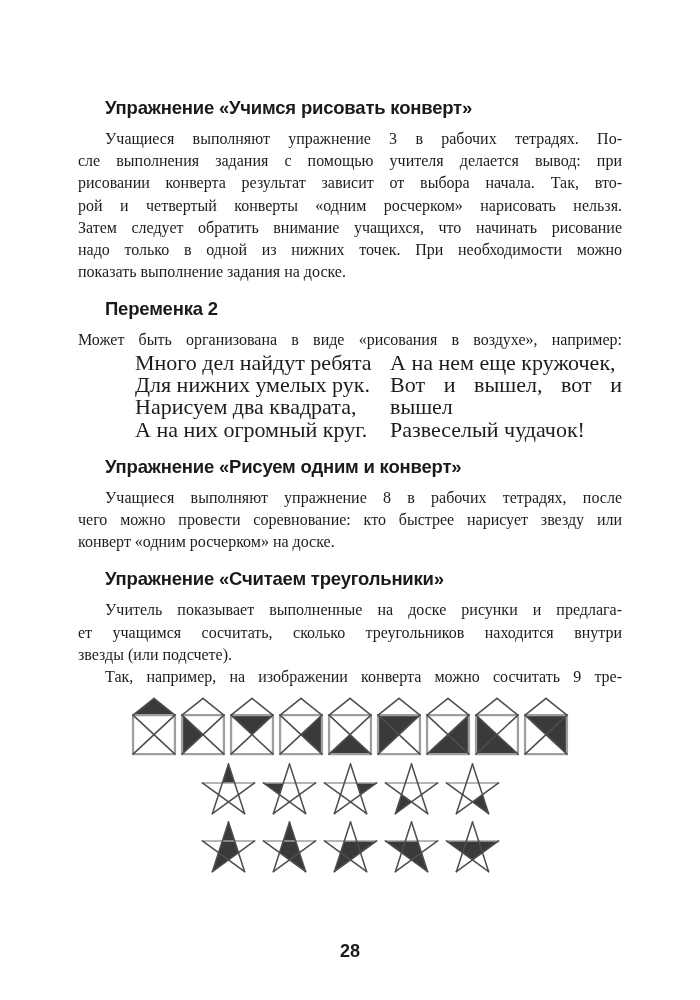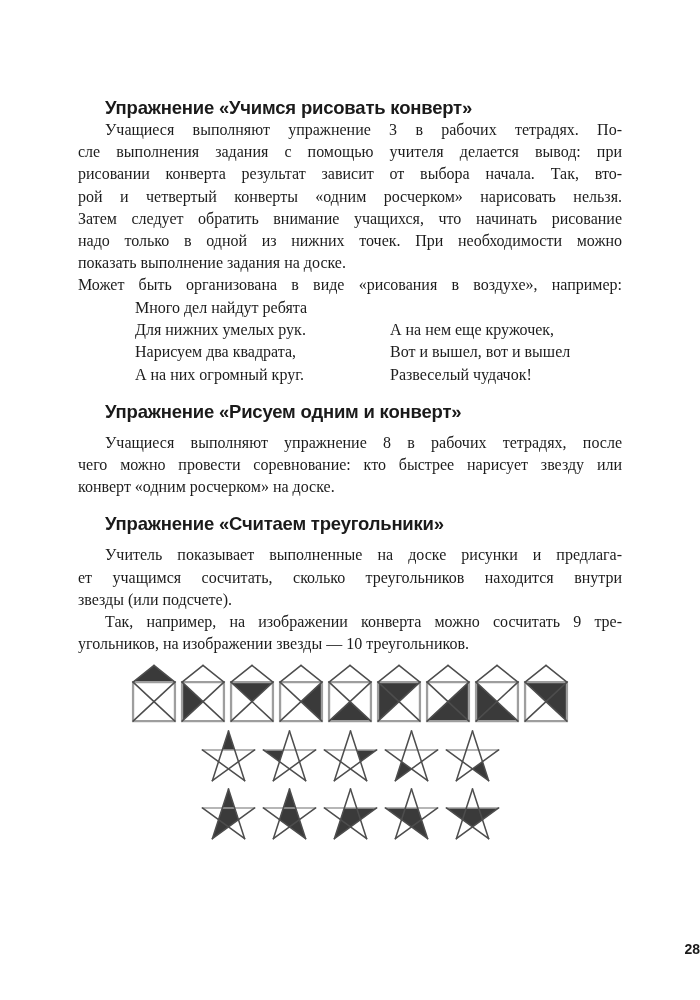--- a/index.html
+++ b/index.html
@@ -18,57 +18,57 @@
   }
   .heading{
     font-family:"Liberation Sans", sans-serif;
     font-weight:bold;
     font-size:18.5px;
     letter-spacing:-0.2px;
     color:#1a1a1a;
     text-indent:27px;
     line-height:22px;
   }
-  .h-first{margin-top:97px;}
+  .h-first{margin-top:97px;margin-bottom:9px;}
   .h-mid{margin-top:15px;margin-bottom:9px;}
   .para{font-size:16px;line-height:22.2px;}
   .tline{
     text-align:justify;
     text-align-last:left;
     white-space:normal;
   }
   .tline.j{text-align-last:justify;}
   .tline.ind{text-indent:27px;}
   .poem{
     display:flex;
     padding-left:57px;
-    font-size:16px;
+    font-size:22px;
     line-height:22.3px;
     align-items:flex-end;
   }
   .poem-col-left{width:255px;}
   .poem-col-right{flex:1;font-family:Liberation Serif, serif;}
   .figure{margin-top:9px;}
   .figure-row{
     display:flex;
     justify-content:center;
     align-items:flex-end;
   }
   .row-envelopes{margin-bottom:7px;}
   .row-stars-outline{margin-bottom:4px;}
   .env{width:46px;height:59px;margin:0 1.5px;display:block;}
   .star{width:57px;height:54px;margin:0 2px;display:block;}
   .pagenum{
     position:absolute;
     left:0;top:941px;
     width:700px;
-    text-align:right;
+    text-align:center;
     font-family:"Liberation Sans", sans-serif;
     font-weight:bold;
-    font-size:14px;
+    font-size:18px;
     color:#1a1a1a;
   }
 </style>
 </head>
 <body>
 
 <div class="page">
   <div class="content">
 
     <div class="heading h-first">Упражнение «Учимся рисовать конверт»</div>
@@ -76,20 +76,21 @@
     <div class="para">
         <div class="tline j ind">Учащиеся выполняют упражнение 3 в рабочих тетрадях. По-</div>
         <div class="tline j">сле выполнения задания с помощью учителя делается вывод: при</div>
         <div class="tline j">рисовании конверта результат зависит от выбора начала. Так, вто-</div>
         <div class="tline j">рой и четвертый конверты «одним росчерком» нарисовать нельзя.</div>
         <div class="tline j">Затем следует обратить внимание учащихся, что начинать рисование</div>
         <div class="tline j">надо только в одной из нижних точек. При необходимости можно</div>
         <div class="tline">показать выполнение задания на доске.</div>
       </div>
 
+    <div class="heading h-mid">Переменка 2</div>
 
     <div class="para">
         <div class="tline j">Может быть организована в виде «рисования в воздухе», например:</div>
       </div>
 
     <div class="poem">
       <div class="poem-col-left">
           <div class="tline">Много дел найдут ребята</div>
           <div class="tline">Для нижних умелых рук.</div>
           <div class="tline">Нарисуем два квадрата,</div>
@@ -112,21 +113,20 @@
 
     <div class="heading h-mid">Упражнение «Считаем треугольники»</div>
 
     <div class="para">
         <div class="tline j ind">Учитель показывает выполненные на доске рисунки и предлага-</div>
         <div class="tline j">ет учащимся сосчитать, сколько треугольников находится внутри</div>
         <div class="tline">звезды (или подсчете).</div>
       </div>
     <div class="para">
         <div class="tline j ind">Так, например, на изображении конверта можно сосчитать 9 тре-</div>
-        <div class="tline">угольников, на изображении звезды — 10 треугольников.</div>
       </div>
 
     <div class="figure">
       <div class="figure-row row-envelopes">
           <svg viewBox="0 0 48 62" class="env">
             <polygon points="24,1.5 2,19 46,19" fill="#3a3a3a"></polygon>
             <polygon points="2,19 46,19 46,60 2,60" fill="none" stroke="#9e9e9e" stroke-width="2.4"></polygon>
             <line x1="2" y1="19" x2="46" y2="60" stroke="#4d4d4d" stroke-width="1.6" stroke-linecap="round"></line>
             <line x1="46" y1="19" x2="2" y2="60" stroke="#4d4d4d" stroke-width="1.6" stroke-linecap="round"></line>
             <line x1="2" y1="19" x2="24" y2="1.5" stroke="#4d4d4d" stroke-width="1.6" stroke-linecap="round"></line>

